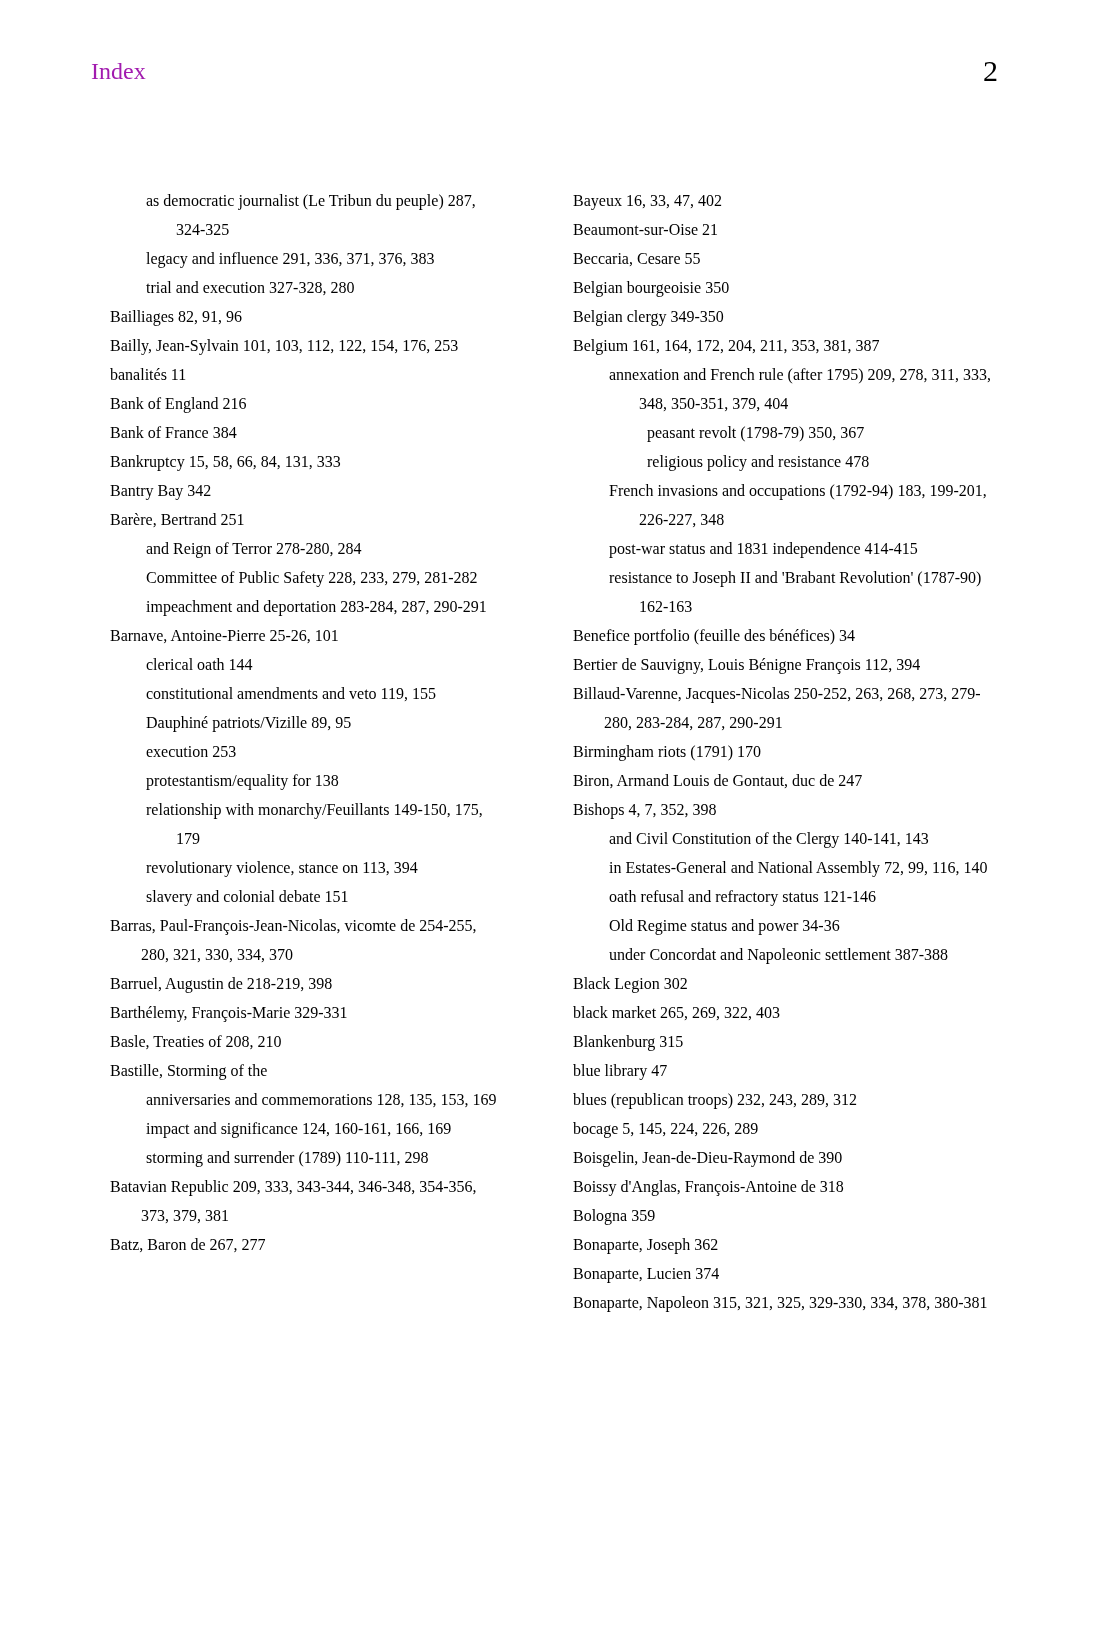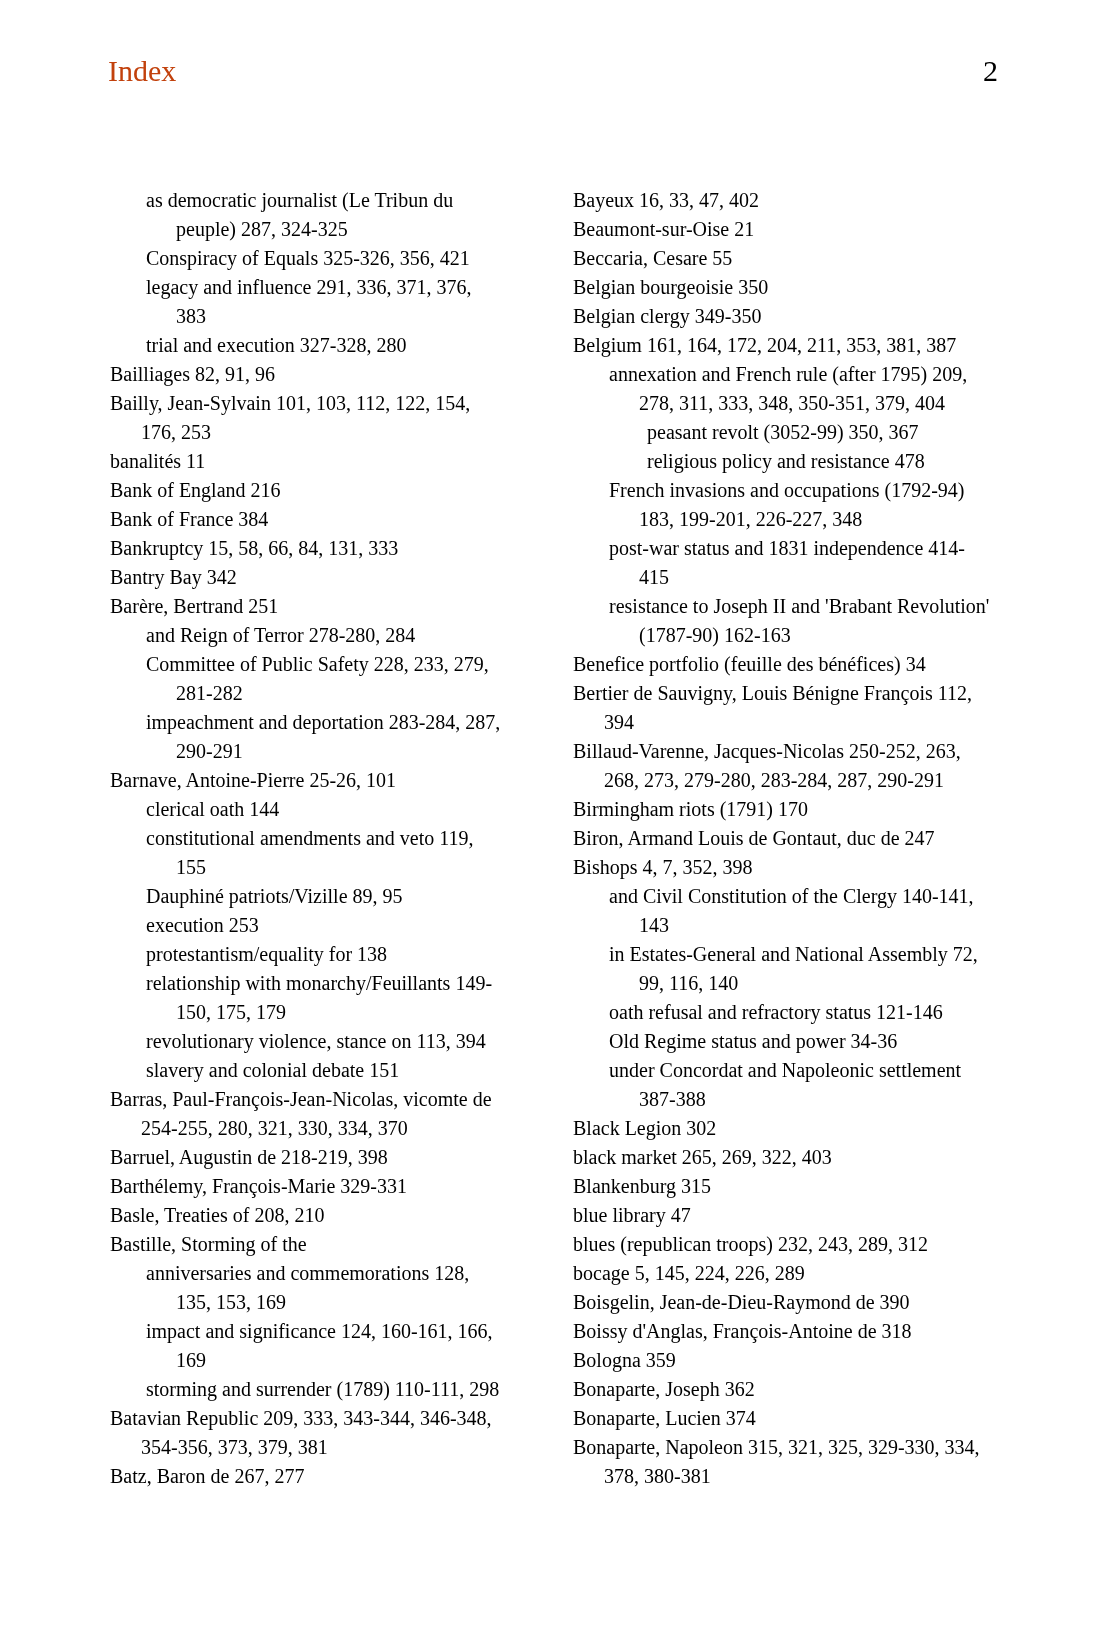--- a/index.html
+++ b/index.html
@@ -11,59 +11,58 @@
     position: relative;
     width: 1104px;
     height: 1643px;
     background: #ffffff;
     color: #000000;
     font-family: "Liberation Serif", "DejaVu Serif", serif;
     overflow: hidden;
   }
   .running-head-title {
     position: absolute;
-    left: 108px;
+    left: 91px;
     top: 54px;
-    font-size: 30px;
+    font-size: 24px;
     line-height: 34px;
-    color: #c2410c;
+    color: #a21caf;
   }
   .running-head-page {
     position: absolute;
     left: 880px;
     top: 54px;
     width: 118px;
     text-align: right;
     font-size: 30px;
     line-height: 34px;
     color: #000000;
   }
   .index-column {
     position: absolute;
     top: 186px;
-    font-size: 20px;
+    font-size: 16px;
     line-height: 29px;
     color: #000000;
   }
   .index-column.left  { left: 110px; width: 392px; }
   .index-column.right { left: 573px; width: 420px; }
   .entry.level-0 { padding-left: 31px; text-indent: -31px; }
   .entry.level-1 { margin-left: 36px; padding-left: 30px; text-indent: -30px; }
   .entry.level-2 { margin-left: 74px; padding-left: 28px; text-indent: -28px; }
 </style>
 </head>
 <body>
 
 <div class="page">
   <div class="running-head-title">Index</div>
   <div class="running-head-page">2</div>
 
   <div class="index-column left">
       <div class="entry level-1">as democratic journalist (Le Tribun du peuple) 287, 324-325</div>
-      <div class="entry level-1">Conspiracy of Equals 325-326, 356, 421</div>
       <div class="entry level-1">legacy and influence 291, 336, 371, 376, 383</div>
       <div class="entry level-1">trial and execution 327-328, 280</div>
       <div class="entry level-0">Bailliages 82, 91, 96</div>
       <div class="entry level-0">Bailly, Jean-Sylvain 101, 103, 112, 122, 154, 176, 253</div>
       <div class="entry level-0">banalités 11</div>
       <div class="entry level-0">Bank of England 216</div>
       <div class="entry level-0">Bank of France 384</div>
       <div class="entry level-0">Bankruptcy 15, 58, 66, 84, 131, 333</div>
       <div class="entry level-0">Bantry Bay 342</div>
       <div class="entry level-0">Barère, Bertrand 251</div>
@@ -92,21 +91,21 @@
     </div>
 
   <div class="index-column right">
       <div class="entry level-0">Bayeux 16, 33, 47, 402</div>
       <div class="entry level-0">Beaumont-sur-Oise 21</div>
       <div class="entry level-0">Beccaria, Cesare 55</div>
       <div class="entry level-0">Belgian bourgeoisie 350</div>
       <div class="entry level-0">Belgian clergy 349-350</div>
       <div class="entry level-0">Belgium 161, 164, 172, 204, 211, 353, 381, 387</div>
       <div class="entry level-1">annexation and French rule (after 1795) 209, 278, 311, 333, 348, 350-351, 379, 404</div>
-      <div class="entry level-2">peasant revolt (3052-99) 350, 367</div>
+      <div class="entry level-2">peasant revolt (1798-79) 350, 367</div>
       <div class="entry level-2">religious policy and resistance 478</div>
       <div class="entry level-1">French invasions and occupations (1792-94) 183, 199-201, 226-227, 348</div>
       <div class="entry level-1">post-war status and 1831 independence 414-415</div>
       <div class="entry level-1">resistance to Joseph II and 'Brabant Revolution' (1787-90) 162-163</div>
       <div class="entry level-0">Benefice portfolio (feuille des bénéfices) 34</div>
       <div class="entry level-0">Bertier de Sauvigny, Louis Bénigne François 112, 394</div>
       <div class="entry level-0">Billaud-Varenne, Jacques-Nicolas 250-252, 263, 268, 273, 279-280, 283-284, 287, 290-291</div>
       <div class="entry level-0">Birmingham riots (1791) 170</div>
       <div class="entry level-0">Biron, Armand Louis de Gontaut, duc de 247</div>
       <div class="entry level-0">Bishops 4, 7, 352, 398</div>

